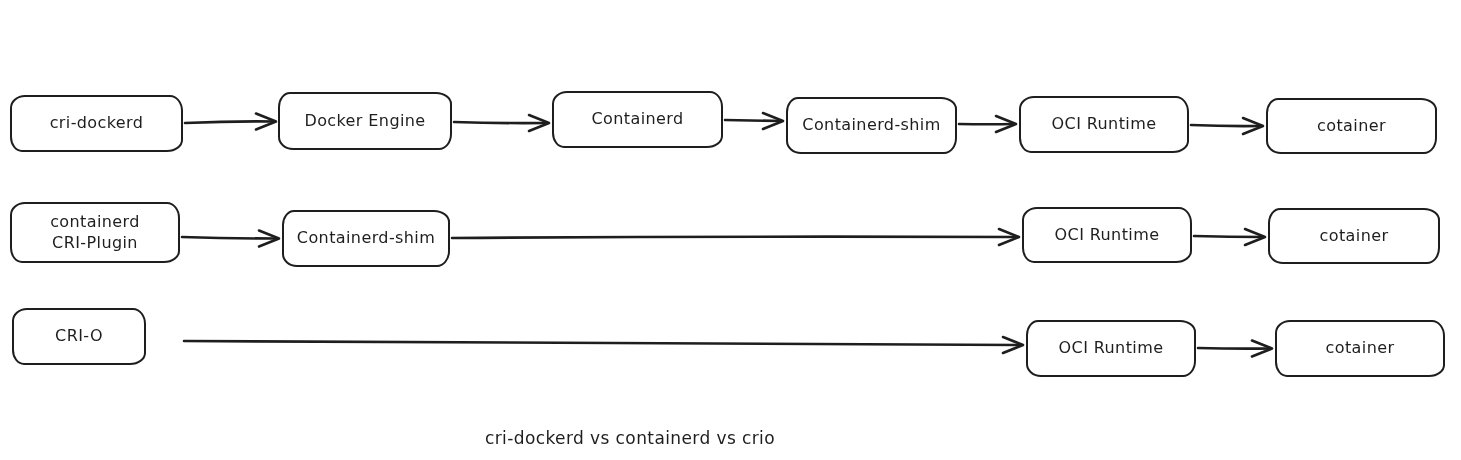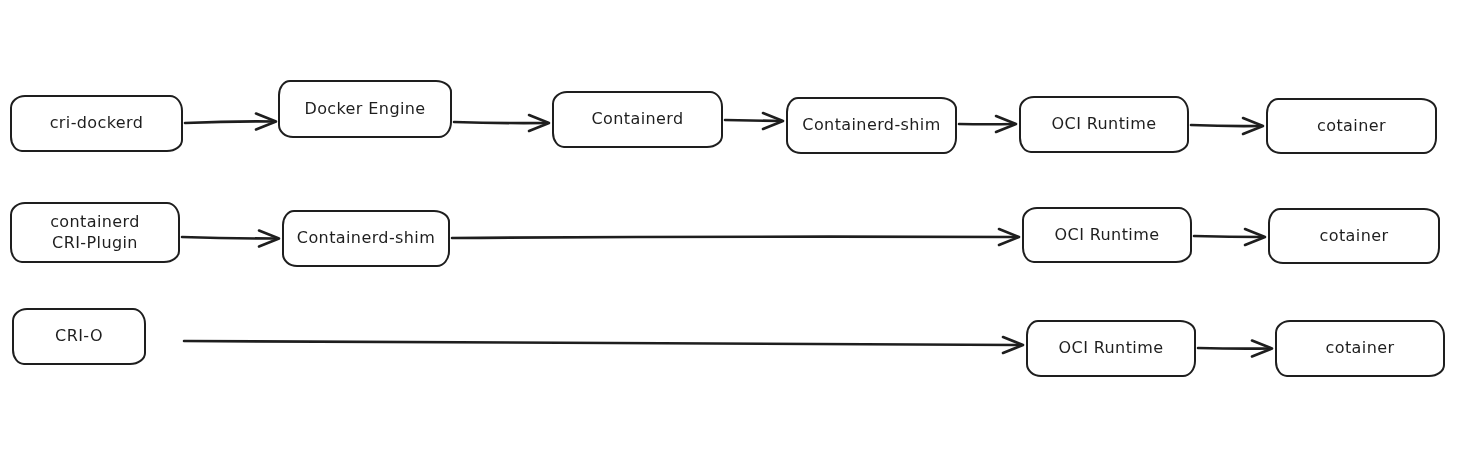--- a/index.html
+++ b/index.html
@@ -103,30 +103,31 @@
       <path class="arrow" d="M184 341 Q 603 341.5 1021 345"></path>
       <path class="arrow" d="M1003 337 L 1023 345 L 1003 353"></path>
     </g>
     <g>
       <path class="arrow" d="M1198 348 Q 1236 349 1270 348.5"></path>
       <path class="arrow" d="M1252 340.5 L 1272 348.5 L 1252 356.5"></path>
     </g>
   </svg>
 
   <div class="node" style="left:10px; top:95px; width:173px; height:57px;">cri-dockerd</div>
-  <div class="node alt-radius" style="left:278px; top:80px; width:174px; height:58px;">Docker Engine</div>
+  <div class="node alt-radius" style="left:278px; top:92px; width:174px; height:58px;">Docker Engine</div>
   <div class="node" style="left:552px; top:91px; width:171px; height:57px;">Containerd</div>
   <div class="node alt-radius" style="left:786px; top:97px; width:171px; height:57px;">Containerd-shim</div>
   <div class="node" style="left:1019px; top:96px; width:170px; height:57px;">OCI Runtime</div>
   <div class="node alt-radius" style="left:1266px; top:98px; width:171px; height:56px;">cotainer</div>
 
   <div class="node" style="left:10px; top:202px; width:170px; height:61px;">containerd
 CRI-Plugin</div>
   <div class="node alt-radius" style="left:282px; top:210px; width:168px; height:57px;">Containerd-shim</div>
   <div class="node" style="left:1022px; top:207px; width:170px; height:56px;">OCI Runtime</div>
   <div class="node alt-radius" style="left:1268px; top:208px; width:172px; height:56px;">cotainer</div>
 
   <div class="node" style="left:12px; top:308px; width:134px; height:57px;">CRI-O</div>
   <div class="node alt-radius" style="left:1026px; top:320px; width:170px; height:57px;">OCI Runtime</div>
   <div class="node" style="left:1275px; top:320px; width:170px; height:57px;">cotainer</div>
 
+  <div class="caption">cri-dockerd vs containerd vs crio</div>
 
 </div>
 
 </body></html>

